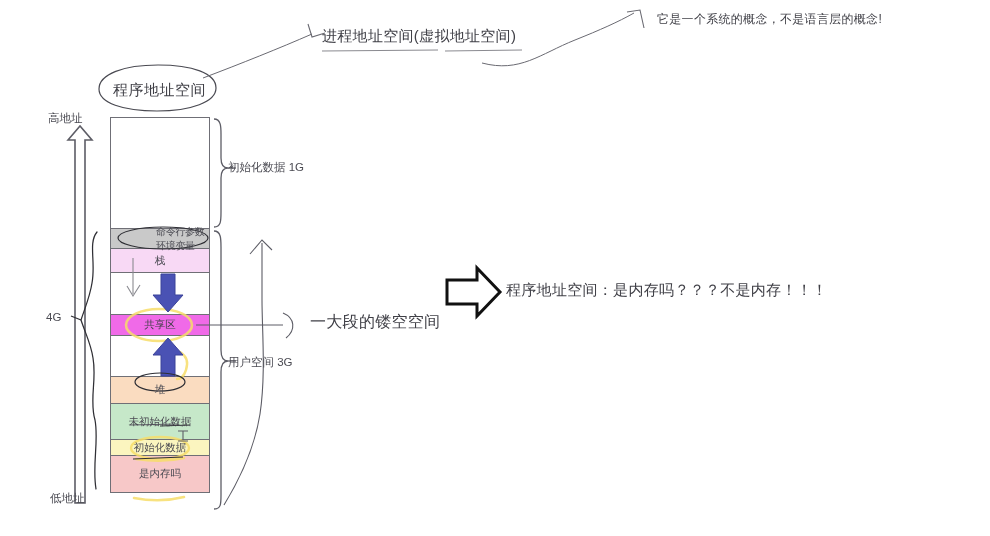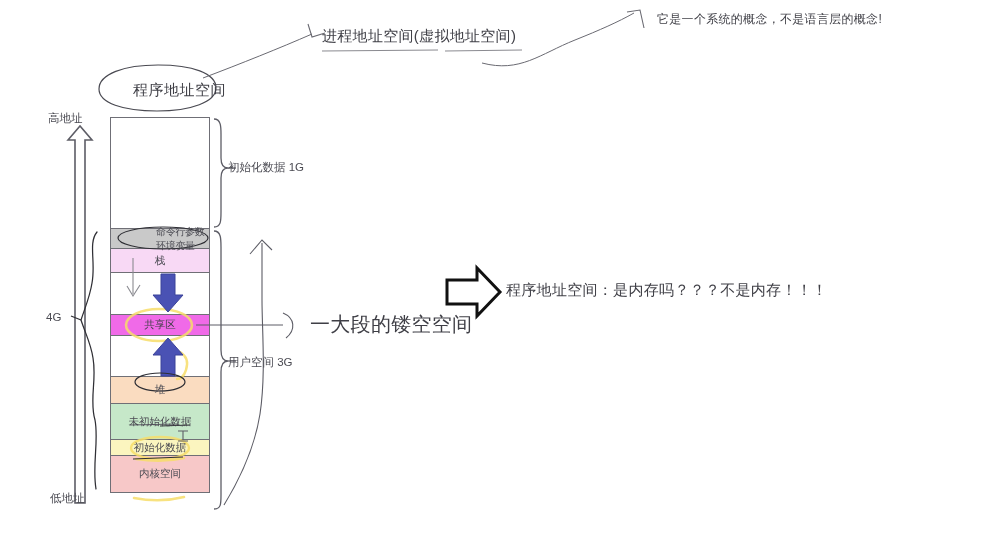--- a/index.html
+++ b/index.html
@@ -12,30 +12,30 @@
     overflow:hidden;
     position:relative;
   }
   #canvas{position:absolute;inset:0;width:990px;height:536px;}
   svg.layer{position:absolute;left:0;top:0;width:990px;height:536px;pointer-events:none;}
 
   
   .txt{position:absolute;white-space:nowrap;line-height:1.15;}
 
   .title-bubble-text{
-    left:113px;top:81px;font-size:15px;color:#3f3f46;letter-spacing:.5px;margin-left:20px;
+    left:113px;top:81px;font-size:15px;color:#3f3f46;letter-spacing:.5px;
   }
   .note-top{
     left:322px;top:27px;font-size:15px;color:#3f3f46;letter-spacing:.3px;
   }
   .note-topright{
     left:657px;top:13px;font-size:12px;color:#3f3f46;letter-spacing:.3px;
   }
   .note-hollow{
-    left:310px;top:313px;font-size:20px;color:#3f3f46;letter-spacing:.3px;
+    left:310px;top:313px;font-size:16px;color:#3f3f46;letter-spacing:.3px;
   }
   .note-question{
     left:506px;top:283px;font-size:15px;color:#3f3f46;letter-spacing:.3px;font-family:Liberation Mono, monospace;
   }
   .lbl-kernel{left:228px;top:161px;font-size:11.5px;color:#4a4a52;}
   .lbl-user{left:228px;top:356px;font-size:11.5px;color:#4a4a52;}
   .lbl-high{left:48px;top:112px;font-size:11.5px;color:#4a4a52;}
   .lbl-low{left:50px;top:492px;font-size:11.5px;color:#4a4a52;}
   .lbl-4g{left:46px;top:311px;font-size:11.5px;color:#4a4a52;}
 
@@ -92,21 +92,21 @@
     <div class="seg heap" style="background: rgb(250, 220, 192);">
       <span class="seg-label">堆</span>
     </div>
     <div class="seg bss" style="background: rgb(198, 232, 201);">
       <span class="seg-label">未初始化数据</span>
     </div>
     <div class="seg data" style="background: rgb(251, 245, 191);">
       <span class="seg-label">初始化数据</span>
     </div>
     <div class="seg text" style="background: rgb(247, 200, 200);">
-      <span class="seg-label">内核空间</span>
+      <span class="seg-label">是内存吗</span>
     </div>
   </div>
 
   <svg class="layer" viewBox="0 0 990 536">
 
     <g opacity="0.85">
       <ellipse cx="159" cy="325" rx="33" ry="16" fill="none" stroke="#f7de6a" stroke-width="2.6"></ellipse>
       <path d="M180,352 q10,6 6,18 q-3,9 -9,9" fill="none" stroke="#f7de6a" stroke-width="2.4" stroke-linecap="round"></path>
       <ellipse cx="160" cy="448" rx="29" ry="11" fill="none" stroke="#f7de6a" stroke-width="2.4"></ellipse>
       <path d="M136,459 q26,4 48,-1" fill="none" stroke="#f7de6a" stroke-width="2.4" stroke-linecap="round"></path>

